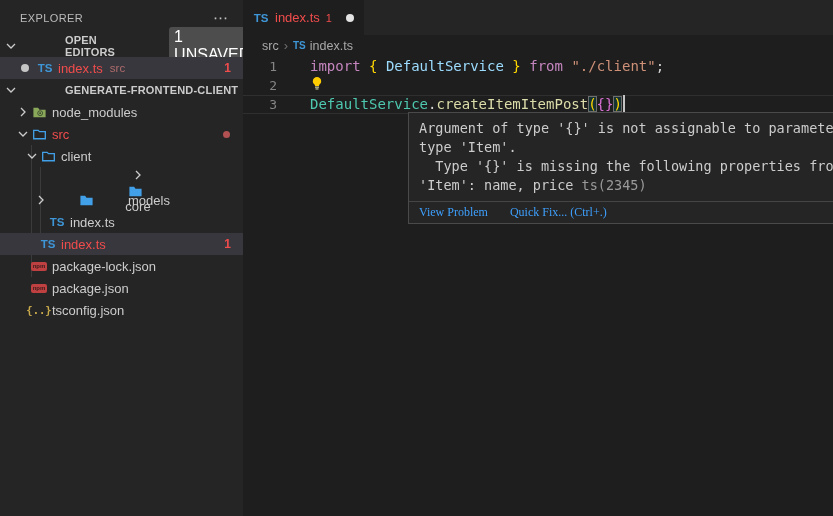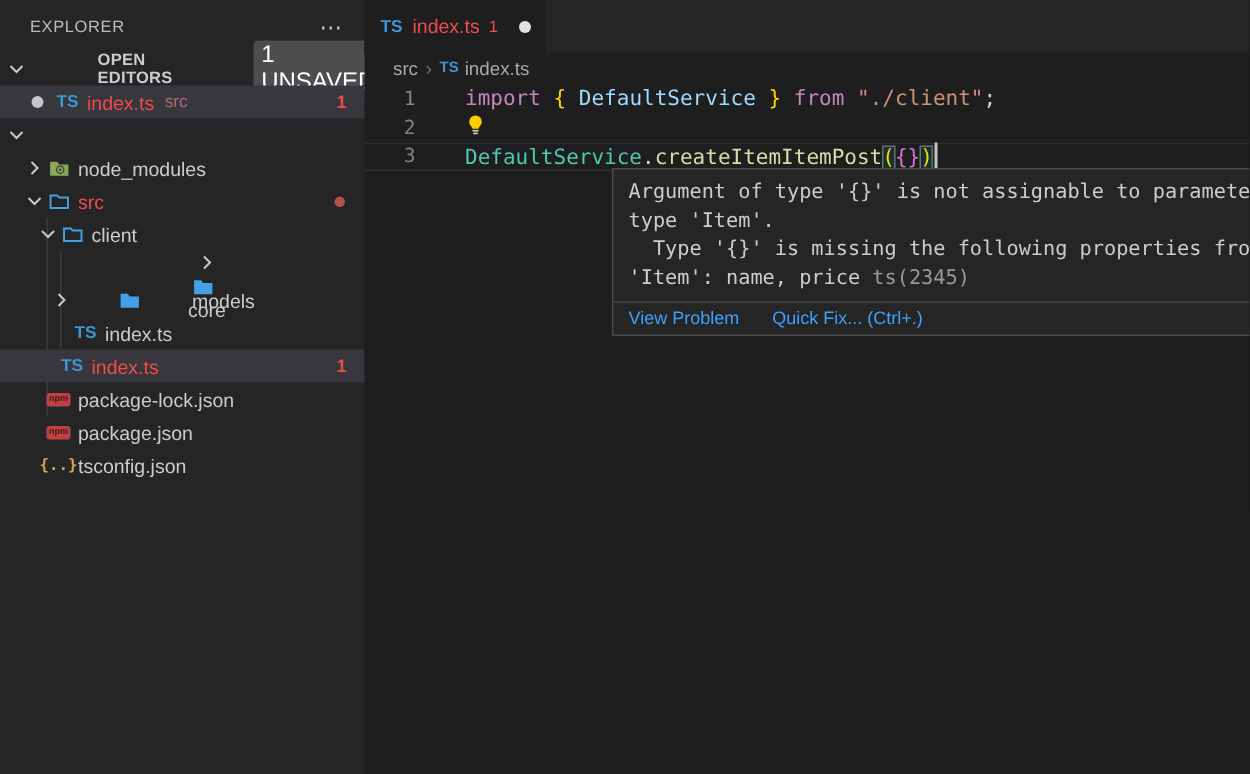--- a/index.html
+++ b/index.html
@@ -80,21 +80,21 @@
 
   
   .hover { position:absolute; left:408px; top:112px; width:478px; z-index:10;
            background:#252526; border:1px solid #4a4a4a; color:#cccccc;
            font-family:"DejaVu Sans Mono", monospace; font-size:13.5px; line-height:19px; }
   .hover-msg { padding:6px 10px; white-space:pre; }
   .dim { color:#9a9a9a; }
   .hover-actions { border-top:1px solid #454545; display:flex; gap:22px;
                    padding:0 10px; height:22px; align-items:center;
                    font-family:"Liberation Sans", sans-serif; font-size:12px; }
-  .hover-actions a { color:#3ea1ff; text-decoration:none; cursor:pointer; }
+  .hover-actions a { color:#3ea1ff; text-decoration:none; cursor:pointer;font-family:Liberation Serif, serif; }
 </style>
 </head>
 <body>
 
 <div class="sidebar">
   <div class="explorer-header">
     <span class="explorer-title">EXPLORER</span>
     <span class="more-actions">⋯</span>
   </div>
 
@@ -117,20 +117,21 @@
     <span class="oe-desc">src</span>
     <span class="row-count">1</span>
   </div>
 
   <div class="section-header">
     <span class="twistie">
       <svg width="16" height="16" viewBox="0 0 16 16">
           <path d="M4 6l4 4 4-4" fill="none" stroke="#cccccc" stroke-width="1.3"></path>
         </svg>
     </span>
+    <span class="label">GENERATE-FRONTEND-CLIENT</span>
   </div>
 
   <div id="file-tree">
     <div class="indent-guide" style="left:31px; top:44px; height:132px;"></div>
     <div class="indent-guide" style="left:40px; top:66px; height:88px;"></div>
   <div class="tree-row" style="padding-left: 15px;">
         <span class="twistie">
           <svg width="16" height="16" viewBox="0 0 16 16">
             <path d="M6 4l4 4-4 4" fill="none" stroke="#cccccc" stroke-width="1.3"></path>
           </svg>

